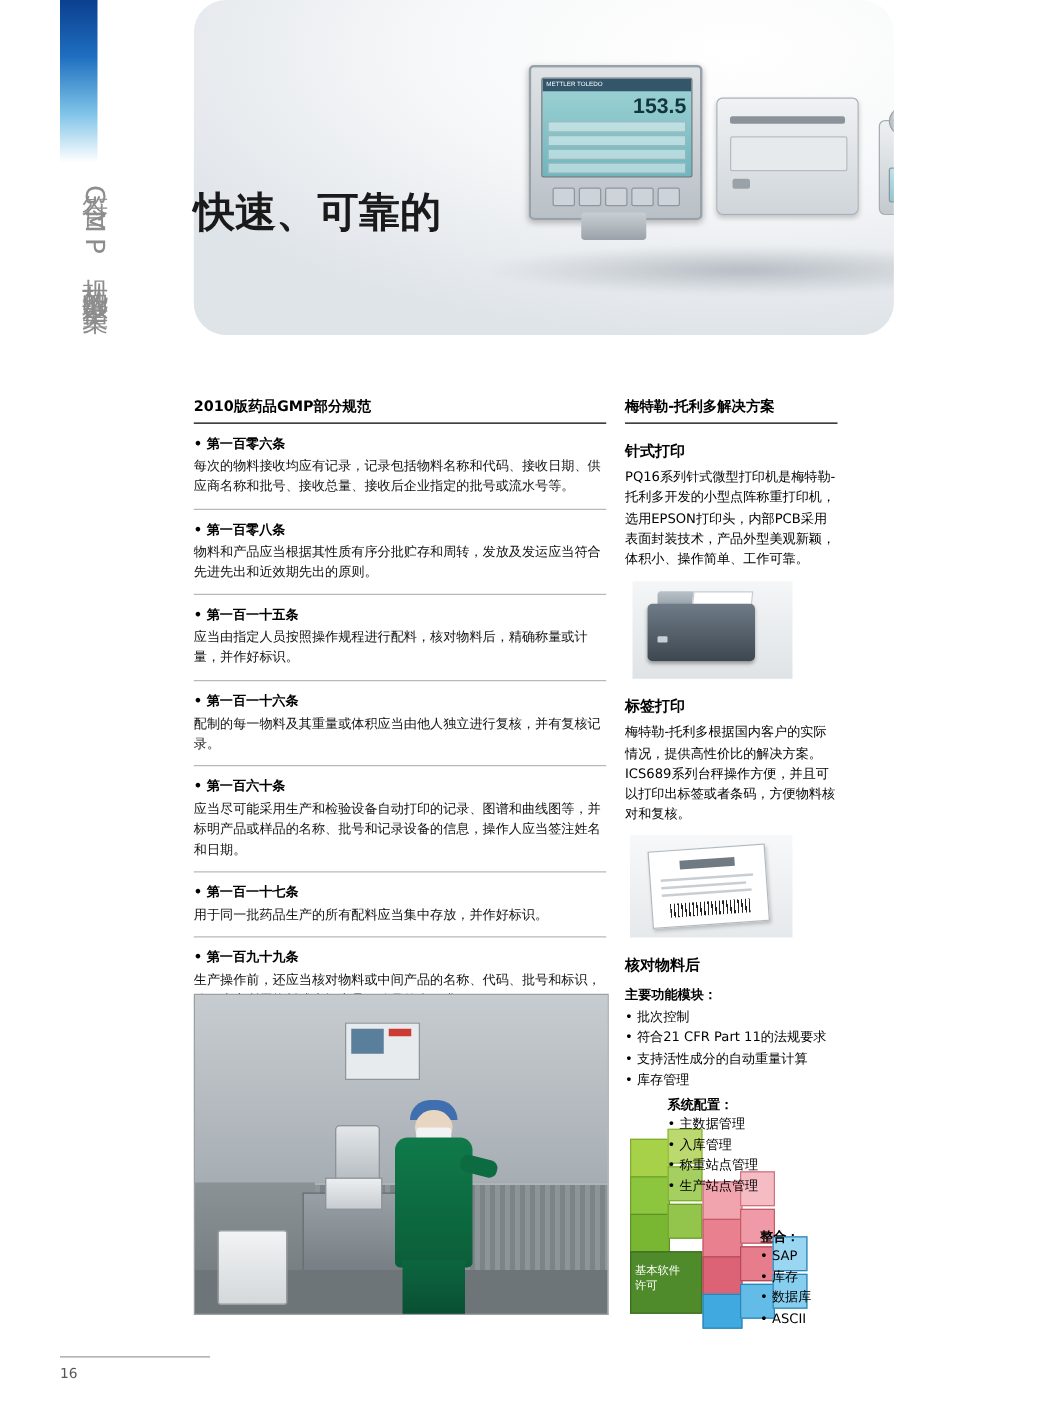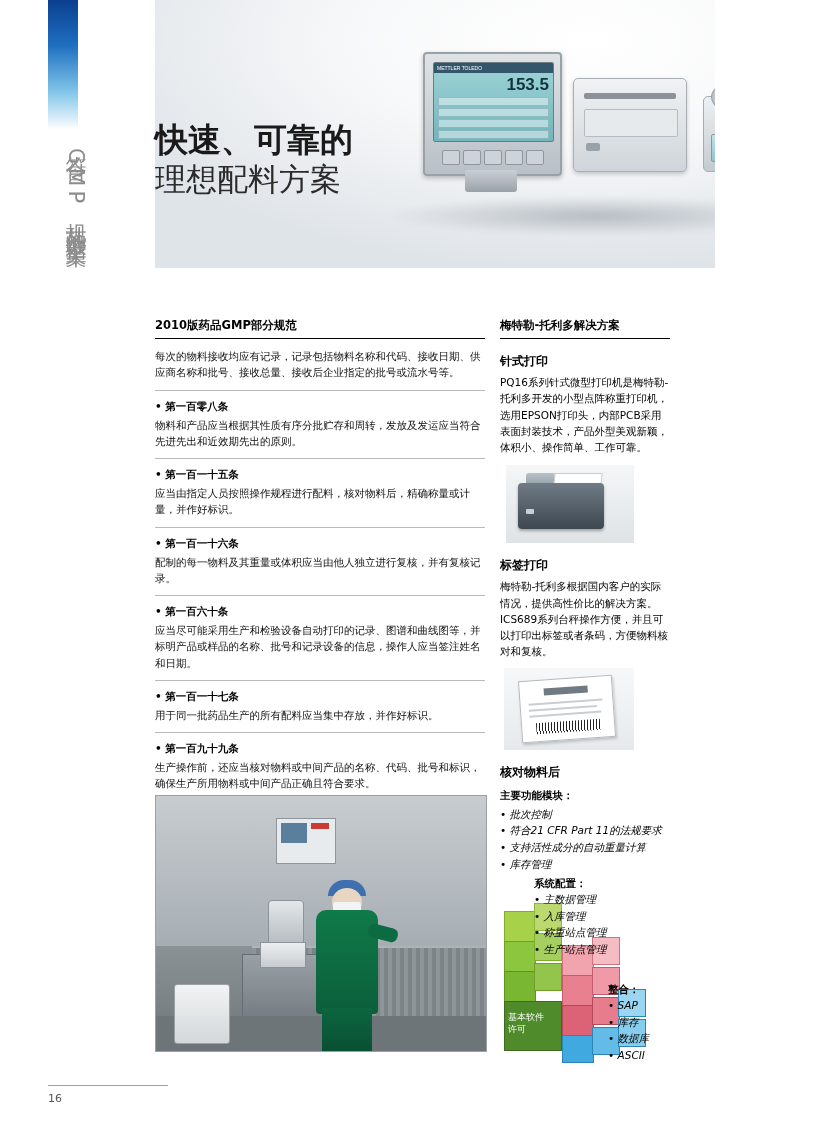--- a/index.html
+++ b/index.html
@@ -28,20 +28,21 @@
     color:#8d8d8d;
     font-family:"DejaVu Sans",sans-serif;
     line-height:1;
   }
 
   
   .hero{
     position:absolute;left:155px;top:0;width:560px;height:268px;
     overflow:hidden;
     background:linear-gradient(180deg,#ffffff 0%,#f2f4f6 45%,#e4e8ec 100%);
+    border-radius:26px;
   }
   .hero-bg-sweep{
     position:absolute;left:0;top:0;width:680px;height:268px;
     background:radial-gradient(ellipse 520px 230px at 430px 40px,#ffffff 0%,#f7f8f9 45%,#dfe4e9 100%);
   }
   .hero-shadow{
     position:absolute;left:230px;top:196px;width:420px;height:40px;
     background:radial-gradient(ellipse at center,rgba(120,130,140,.45) 0%,rgba(120,130,140,0) 70%);
     filter:blur(2px);
   }
@@ -107,21 +108,21 @@
   .hose{
     position:absolute;left:660px;top:120px;width:175px;height:90px;
     border-top:14px solid #d7dcdf;
     border-right:14px solid #d7dcdf;
     border-top-right-radius:70px;
     box-sizing:border-box;
   }
 
   
   .headline{
-    position:absolute;left:155px;top:120px;width:330px;
+    position:absolute;left:155px;top:150px;width:330px;
     font-family:"DejaVu Sans",sans-serif;
     color:#1a1a1a;
   }
   .headline .l1{font-size:33px;font-weight:bold;line-height:1.22;}
   .headline .l2{font-size:31px;font-weight:normal;line-height:1.25;color:#2b2b2b;}
 
   
   .col-left{position:absolute;left:155px;top:318px;width:330px;}
   .col-right{position:absolute;left:500px;top:318px;width:170px;}
 
@@ -149,21 +150,21 @@
   .sec{margin-top:14px;}
   .sec-title{
     font-size:12px;font-weight:bold;margin-bottom:4px;
     font-family:"DejaVu Sans",sans-serif;
   }
   .sec-body{
     font-size:10.5px;line-height:1.55;
     font-family:"DejaVu Sans",sans-serif;
   }
   .sub-title{font-size:10.5px;font-weight:bold;margin:8px 0 3px;font-family:"DejaVu Sans",sans-serif;}
-  .li{font-size:10.5px;line-height:1.6;font-family:"DejaVu Sans",sans-serif;font-style:italic;}
+  .li{font-size:10.5px;line-height:1.6;font-family:"DejaVu Sans",sans-serif;}
 
   
   .img-printer{
     position:relative;width:128px;height:78px;margin:10px 0 6px 6px;
     background:linear-gradient(180deg,#f4f6f7 0%,#dfe3e6 100%);
   }
   .ipr-body{
     position:absolute;left:12px;top:18px;width:86px;height:46px;
     background:linear-gradient(180deg,#6f7b86 0%,#3d4750 100%);
     border-radius:4px;box-shadow:0 2px 3px rgba(0,0,0,.3);
@@ -290,27 +291,27 @@
     <div class="balance"></div>
     <div class="pan">
       
     </div>
     <div class="bal-disp"></div>
     <div class="hose"></div>
   </div>
 
   <div class="headline">
     <div class="l1">快速、可靠的</div>
-    <div class="l2">理想配料方案</div>
   </div>
 
   <div class="col-left">
     <div class="col-head">2010版药品GMP部分规范</div>
 
     <div class="clause">
+      <div class="clause-title">• 第一百零六条</div>
       <div class="clause-body">每次的物料接收均应有记录，记录包括物料名称和代码、接收日期、供应商名称和批号、接收总量、接收后企业指定的批号或流水号等。</div>
     </div>
     <div class="clause">
       <div class="clause-title">• 第一百零八条</div>
       <div class="clause-body">物料和产品应当根据其性质有序分批贮存和周转，发放及发运应当符合先进先出和近效期先出的原则。</div>
     </div>
     <div class="clause">
       <div class="clause-title">• 第一百一十五条</div>
       <div class="clause-body">应当由指定人员按照操作规程进行配料，核对物料后，精确称量或计量，并作好标识。</div>
     </div>

